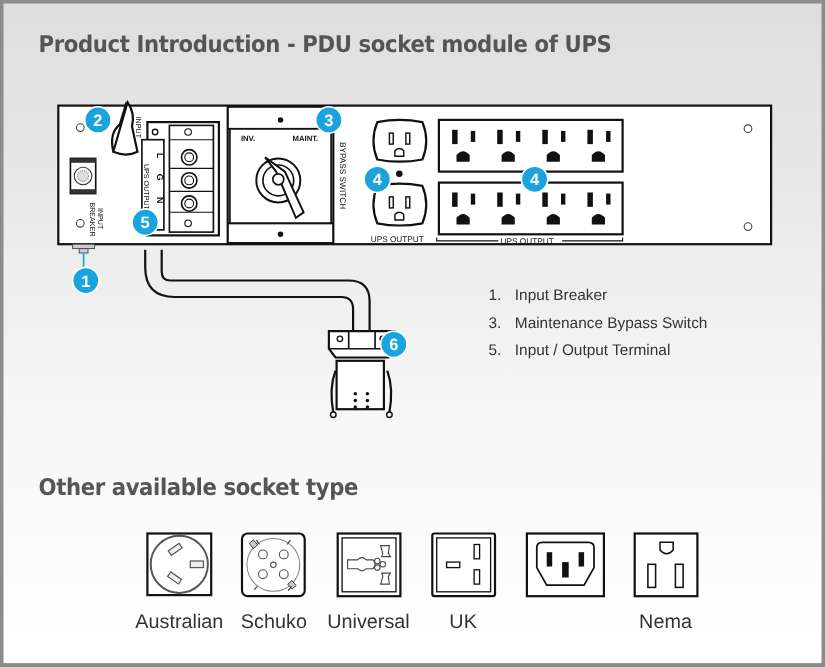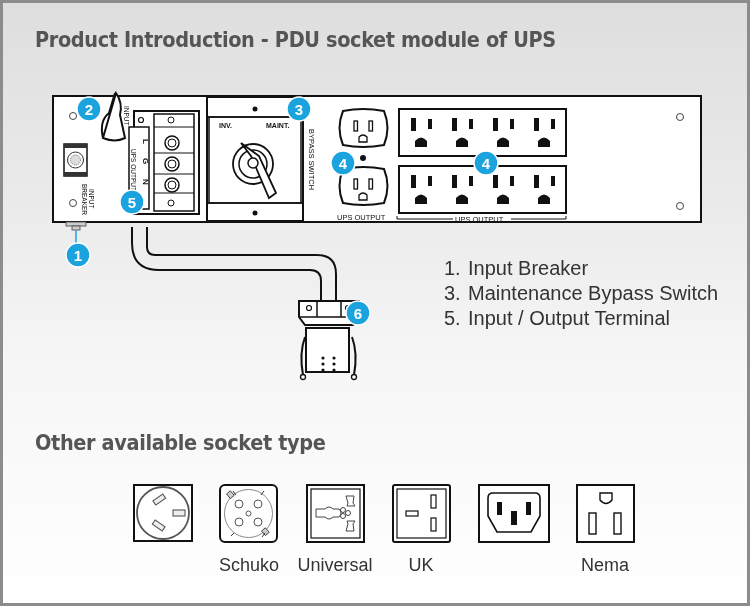--- a/index.html
+++ b/index.html
@@ -18,21 +18,21 @@
   }
   .subtitle {
     position: absolute; left: 32px; top: 428px;
     font-family: "DejaVu Sans", sans-serif; font-weight: bold;
     font-size: 21px; color: #555; letter-spacing: -0.4px;
     transform: scaleX(0.92); transform-origin: left center;
   }
   #diagram { position: absolute; left: 0; top: 0; }
   .legend {
     position: absolute; left: 441px; top: 253px; margin: 0; padding: 0; list-style: none;
-    font-family: "Liberation Sans", sans-serif; font-size: 20px; color: #333;
+    font-family: "Liberation Sans", sans-serif; font-size: 14px; color: #333;
   }
   .legend li { height: 24.8px; line-height: 24.8px; white-space: nowrap; }
   .legend .num { display: inline-block; width: 24px; }
   .sockets { position: absolute; left: 0; top: 0; }
   .socket-label {
     position: absolute; top: 552px;
     font-family: "Liberation Sans", sans-serif; font-size: 18px; color: #333;
     text-align: center; width: 100px;
   }
   .badge-text { font-family: "Liberation Sans", sans-serif; font-weight: bold; font-size: 15px; fill: #fff; }
@@ -287,18 +287,19 @@
     </g>
 
     <g>
       <rect x="574" y="482" width="57" height="57" fill="#fff" stroke="#111" stroke-width="2"></rect>
       <path d="M597,490 L609,490 L609,497 Q603,504 597,497 Z" fill="#fff" stroke="#111" stroke-width="1.4"></path>
       <rect x="586" y="510" width="7" height="21" fill="#fff" stroke="#111" stroke-width="1.4"></rect>
       <rect x="611" y="510" width="7" height="21" fill="#fff" stroke="#111" stroke-width="1.4"></rect>
     </g>
   </svg>
 
+  <div class="socket-label" style="left:110px">Australian</div>
   <div class="socket-label" style="left:196px">Schuko</div>
   <div class="socket-label" style="left:282px">Universal</div>
   <div class="socket-label" style="left:368px">UK</div>
   <div class="socket-label" style="left:552px">Nema</div>
 
 </div>
 
 </body></html>

